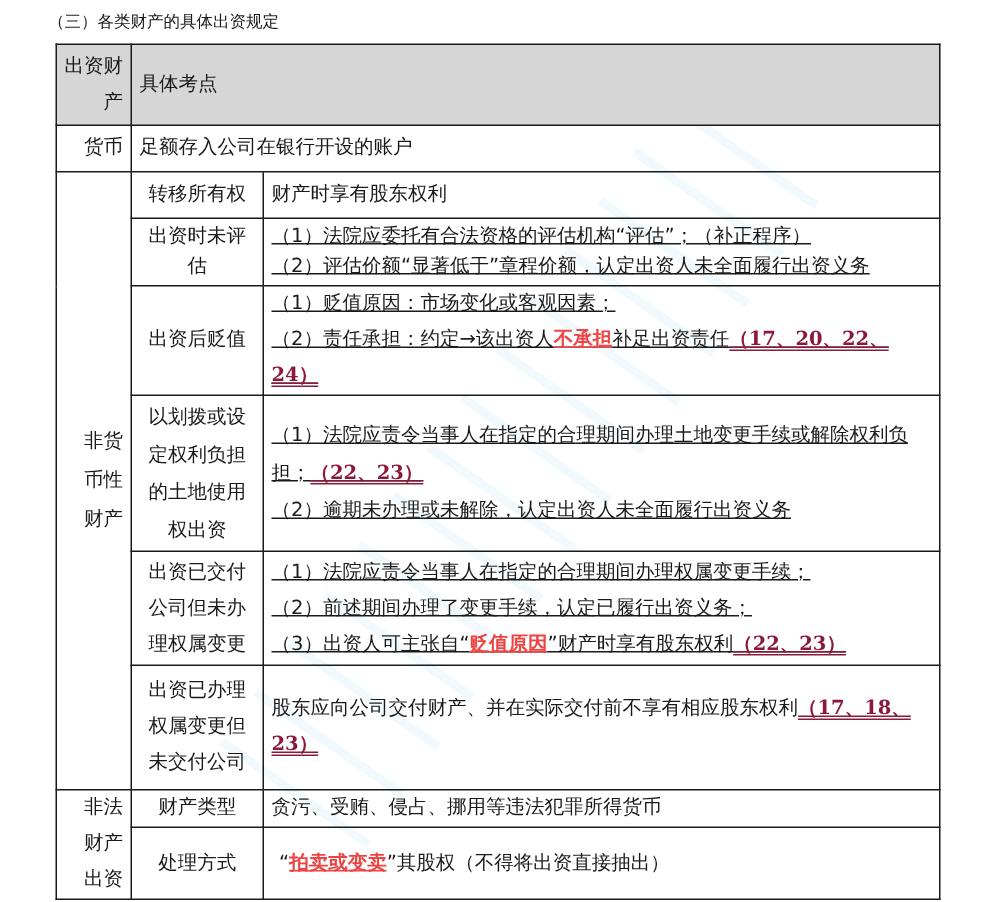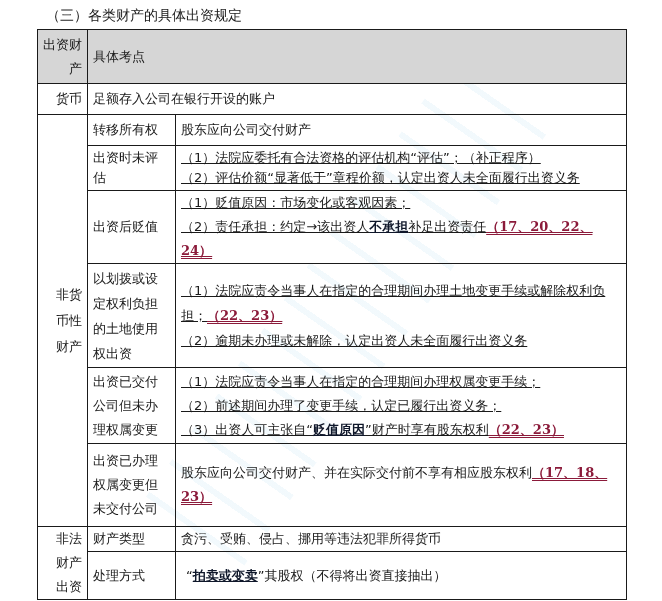--- a/index.html
+++ b/index.html
@@ -1,29 +1,29 @@
 <!DOCTYPE html>
 <html><head>
 <meta charset="utf-8">
 <style>
   html, body { margin:0; padding:0; background:#ffffff; }
   body { width:662px; height:601px; position:relative; overflow:hidden;
          font-family:"DejaVu Sans", sans-serif; color:#1a1a1a; font-size:13px; }
-  .title { position:absolute; left:46px; top:6px; font-size:14px; line-height:18px; }
+  .title { position:absolute; left:32px; top:6px; font-size:11px; line-height:18px; }
   table.main { position:absolute; left:37px; top:29px; border-collapse:collapse;
                width:590px; table-layout:fixed; }
   table.main td { border:1px solid #1a1a1a; padding:0 5px; vertical-align:middle;
                   font-size:13px; line-height:24px; }
   .hdr td { background:#d6d6d6; }
   .c1 { width:39px; text-align:right; }
-  .c2 { width:77px; text-align:left; }
+  .c2 { width:77px; text-align:center; }
   .center { }
   .ref { color:#8b1a3a; font-weight:bold; font-family:"DejaVu Serif", serif;
          text-decoration:underline; text-decoration-style:double; }
-  .em { color:#0f172a; font-weight:bold; text-decoration:underline; }
+  .em { color:#ef4444; font-weight:bold; text-decoration:underline; }
   .line { display:block;text-decoration:underline; }
   .wm { position:absolute; left:290px; top:40px; width:120px; height:540px;
         transform:rotate(35deg); opacity:0.06; pointer-events:none;
         background:repeating-linear-gradient(0deg,#2a9fd6 0 6px,transparent 6px 40px); }
 </style>
 </head>
 <body>
 
 <div class="wm"></div>
 
@@ -41,21 +41,21 @@
     <td colspan="2" class="center">具体考点</td>
   </tr>
   <tr style="height:31px">
     <td class="c1">货币</td>
     <td colspan="2">足额存入公司在银行开设的账户</td>
   </tr>
 
   <tr style="height:31px">
     <td class="c1" rowspan="6"><span style="display:inline-block;width:28px;line-height:26px">非货币性财产</span></td>
     <td class="c2">转移所有权</td>
-    <td>股东应向公司交付财产</td>
+    <td>财产时享有股东权利</td>
   </tr>
   <tr style="height:45px">
     <td class="c2" style="line-height:20px"><span>出资时未评估</span></td>
     <td style="line-height:20px">
       <span class="line">（1）法院应委托有合法资格的评估机构“评估”；（补正程序）</span>
       <span class="line">（2）评估价额“显著低于”章程价额，认定出资人未全面履行出资义务</span>
     </td>
   </tr>
   <tr style="height:62px">
     <td class="c2">出资后贬值</td>

